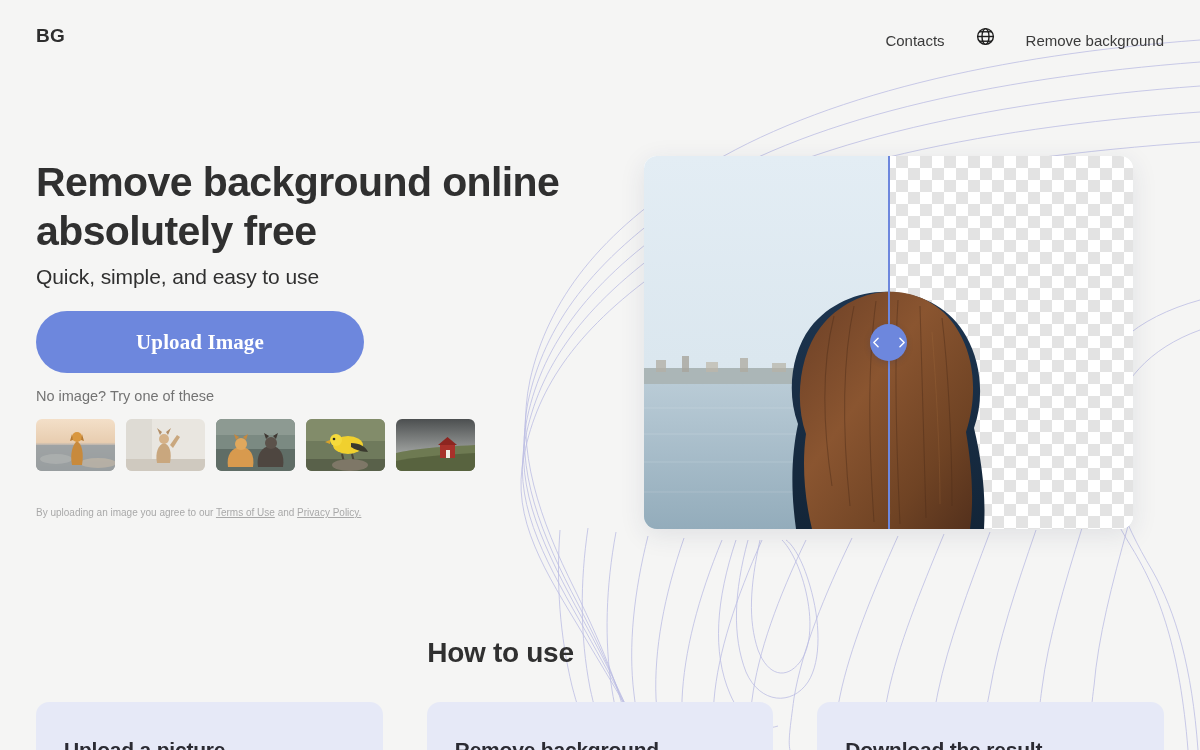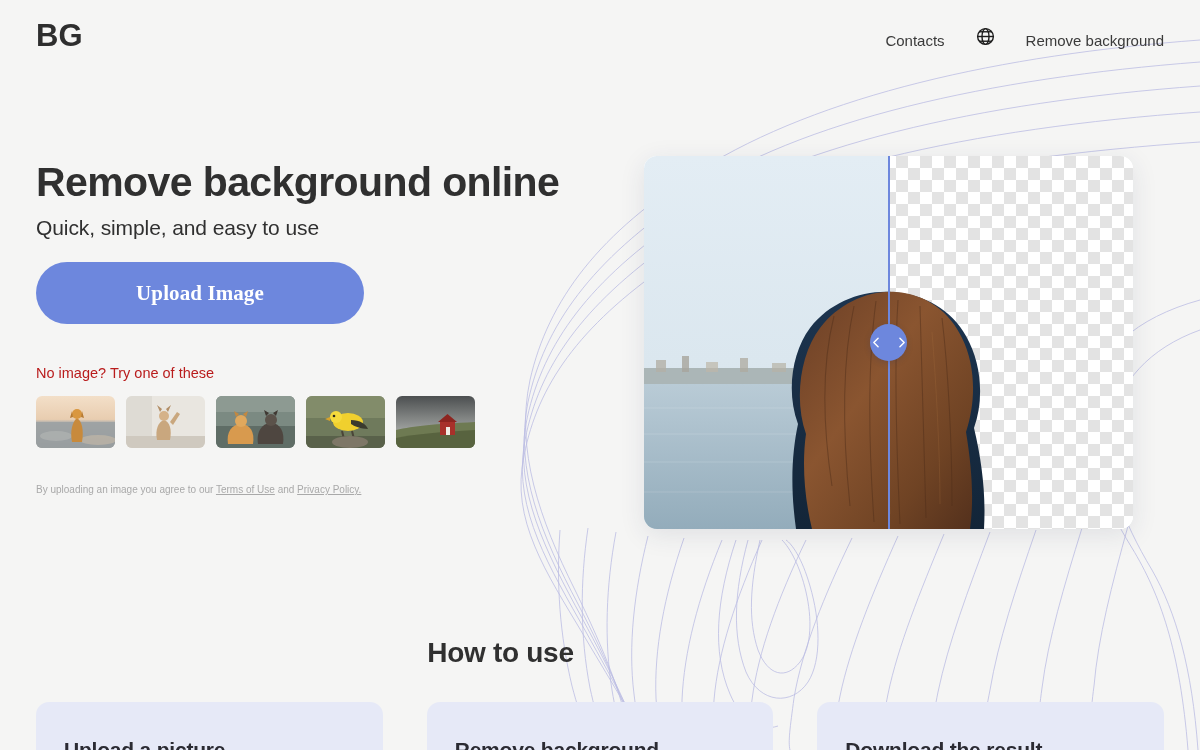--- a/index.html
+++ b/index.html
@@ -34,21 +34,21 @@
     width: 1200px;
     height: 72px;
     display: flex;
     align-items: center;
     justify-content: space-between;
     padding: 0 36px;
     z-index: 20;
   }
 
   .logo {
-    font-size: 31px;
+    font-size: 19px;
     font-weight: bold;
     letter-spacing: 0.2px;
     color: #2e2e2e;
   }
 
   .nav {
     display: flex;
     align-items: center;
     gap: 30px;
   }
@@ -103,23 +103,23 @@
     background: #6d87dd;
     color: #ffffff;
     font-family: Liberation Serif, serif;
     font-size: 21px;
     font-weight: bold;
     cursor: pointer;
     letter-spacing: 0.1px;
   }
 
   .try-label {
-    margin-top: 41px;
+    margin-top: 15px;
     font-size: 14.5px;
-    color: #b91c1c;
+    color: #737373;
   }
 
   .thumbs {
     display: flex;
     gap: 11px;
     margin-top: 15px;
   }
 
   .thumb {
     width: 79px;
@@ -306,20 +306,21 @@
         <line x1="4.6" y1="17.4" x2="19.4" y2="17.4"></line>
       </svg>
     </span>
     <a class="nav-link" href="#">Remove background</a>
   </nav>
 </header>
 
 <section class="hero-left">
   <h1 class="hero-title">
     <span>Remove background online</span><br>
+    <span>absolutely free</span>
   </h1>
 
   <p class="hero-sub">Quick, simple, and easy to use</p>
 
   <button class="upload-btn">Upload Image</button>
 
   <p class="try-label">No image? Try one of these</p>
 
   <div class="thumbs">
 

